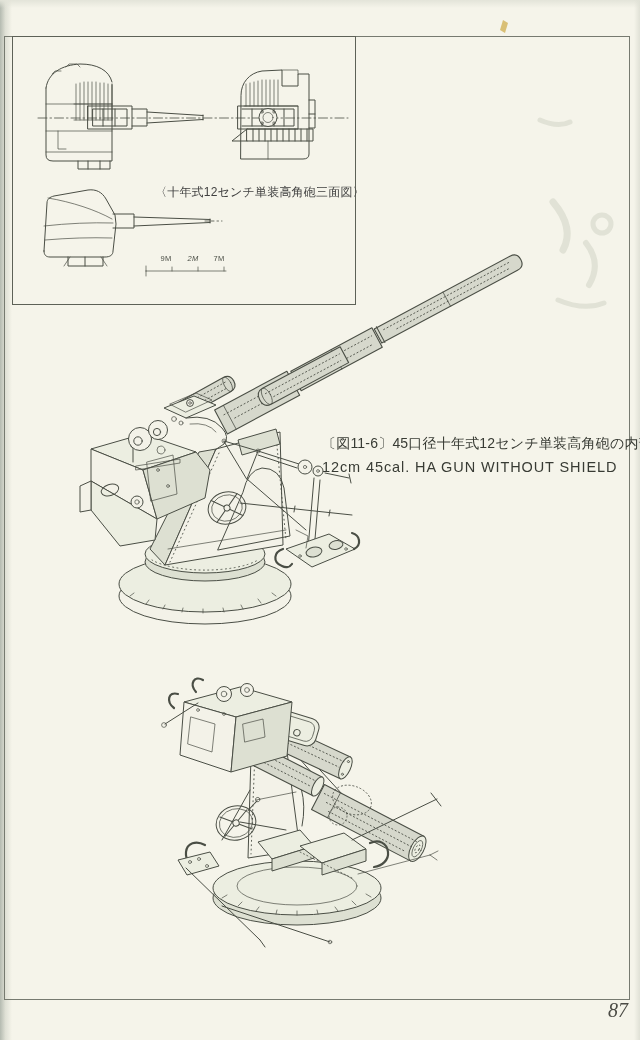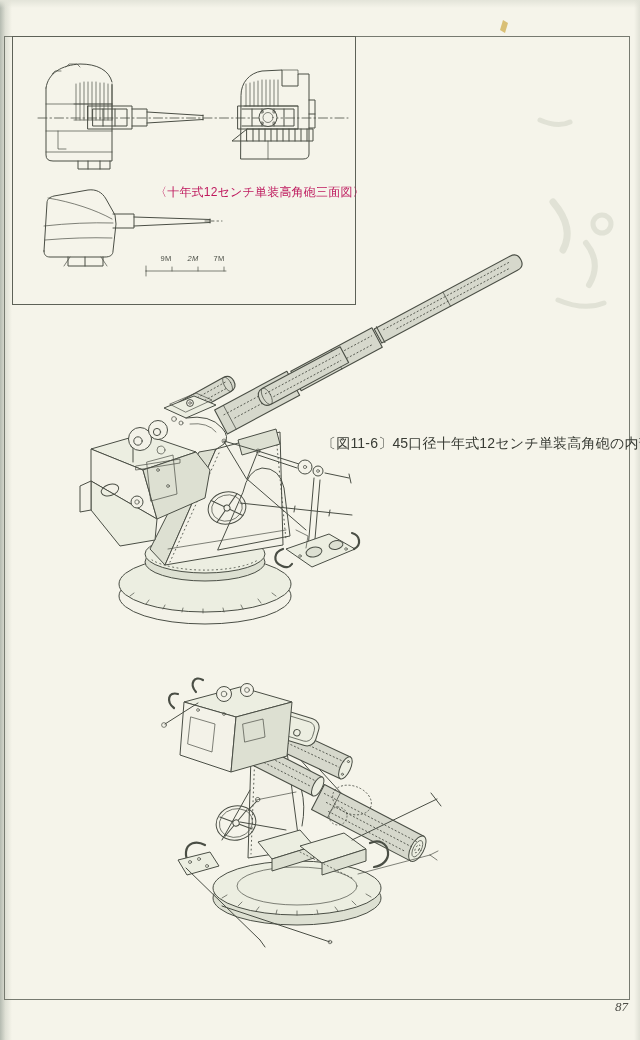--- a/index.html
+++ b/index.html
@@ -11,29 +11,29 @@
     background:linear-gradient(to right,#b4bab0,#dfe0d5 45%,rgba(245,244,234,0));}
   .edge-top{left:0;top:0;width:640px;height:8px;
     background:linear-gradient(to bottom,#e3e4d9,rgba(245,244,234,0));}
   .edge-right{right:0;top:0;width:6px;height:1040px;
     background:linear-gradient(to left,#e0e1d6,rgba(245,244,234,0));}
   
   .frame{left:4px;top:36px;width:624px;height:962px;border:1.3px solid #767a70;}
   .inset-box{left:12px;top:36px;width:342px;height:267px;border:1px solid #5d6157;
     background:#f5f4ea;}
   
-  .inset-caption{left:155px;top:184px;width:200px;font-size:12px;color:#be185d;
+  .inset-caption{left:155px;top:184px;width:200px;font-size:12px;color:#404040;
     letter-spacing:0.2px;white-space:nowrap;}
   .scale-label{font-size:7.5px;color:#4a4e45;letter-spacing:0.4px;width:16px;
     text-align:center;top:254px;}
   .fig-caption{left:322px;top:435px;width:315px;color:#383b34;}
   .fig-caption .jp{font-size:14px;letter-spacing:0.2px;white-space:nowrap;}
   .fig-caption .en{font-size:14.5px;letter-spacing:0.9px;margin-top:6px;white-space:nowrap;}
   .page-number{left:560px;top:999px;width:68px;text-align:right;
-    font-family:"Liberation Serif",serif;font-style:italic;font-size:13px;color:#4c4c46;}
+    font-family:"Liberation Serif",serif;font-style:italic;font-size:20px;color:#4c4c46;}
   svg{position:absolute;left:0;top:0;}
   
   .ln{stroke:#4a4e45;stroke-width:1;fill:none;stroke-linecap:round;stroke-linejoin:round;}
   .w2{stroke-width:2.2;}
   .thin{stroke-width:0.7;}
   .tube{fill:#d6d8cc;stroke:#4a4e45;stroke-width:1.1;stroke-linejoin:round;}
   .fl{fill:#eceee1;stroke:#4a4e45;stroke-width:1;stroke-linejoin:round;}
   .fm{fill:#dde0d2;stroke:#4a4e45;stroke-width:1;stroke-linejoin:round;}
   .fp{fill:#f3f2e8;stroke:#4a4e45;stroke-width:1;stroke-linejoin:round;}
   .dash{stroke-dasharray:1.2 2.6;stroke-width:0.8;}
@@ -319,15 +319,16 @@
 </svg>
 
 <div class="abs inset-caption">〈十年式12センチ単装高角砲三面図〉</div>
 
 <div class="abs scale-label" style="left:158px;">9M</div>
 <div class="abs scale-label" style="left:185px;font-style:italic;">2M</div>
 <div class="abs scale-label" style="left:211px;">7M</div>
 
 <div class="abs fig-caption">
   <div class="jp">〔図11-6〕45口径十年式12センチ単装高角砲の内部</div>
+  <div class="en">12cm 45cal. HA GUN WITHOUT SHIELD</div>
 </div>
 
 <div class="abs page-number">87</div>
 
 </body></html>

